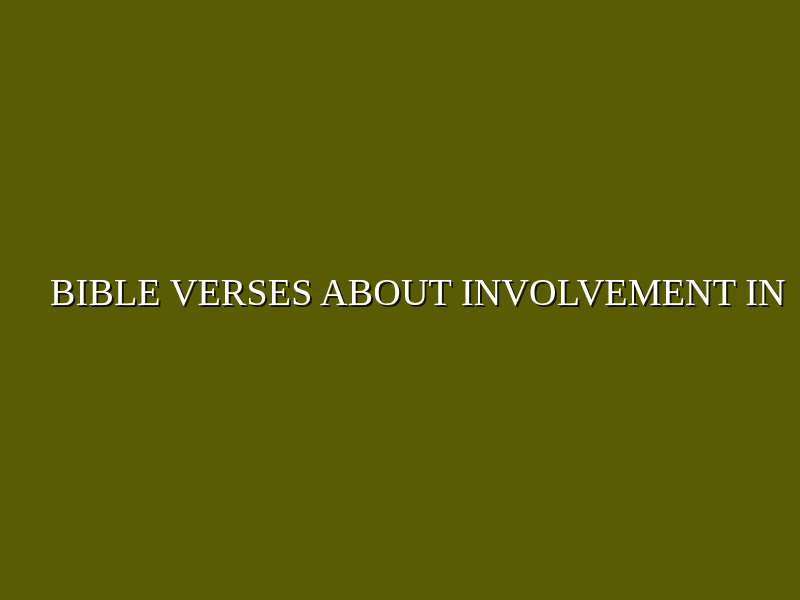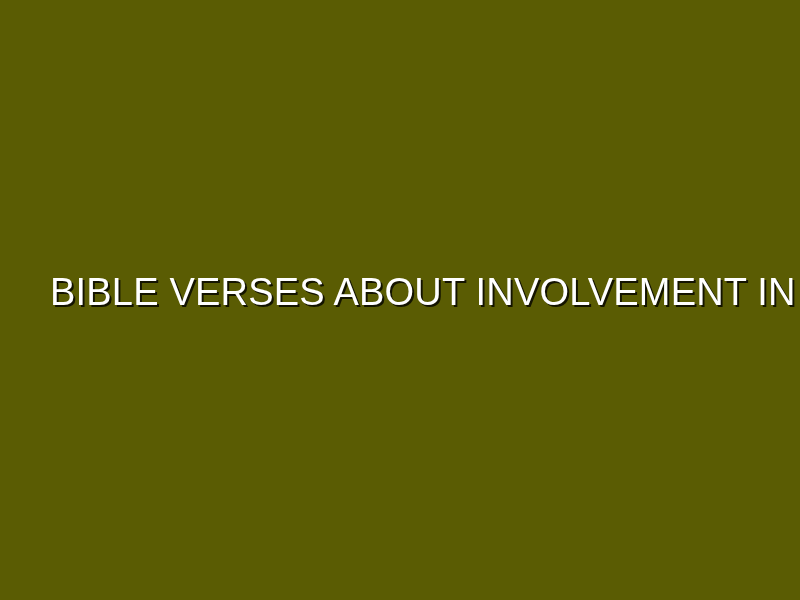--- a/index.html
+++ b/index.html
@@ -31,21 +31,21 @@
     width: 700px;
     margin: 0;
     padding: 0;
     text-align: center;
     
     transform: translateY(-8px);
   }
 
   .title-line {
     display: block;
-    font-family: Liberation Sans, sans-serif;
+    font-family: Liberation Serif, serif;
     font-size: 38px;
     font-weight: 400;
     line-height: 42px;
     letter-spacing: 0.2px;
     color: #ffffff;
     text-transform: uppercase;
     white-space: nowrap;
     text-shadow: 2px 2px 0 rgba(0, 0, 0, 0.78);
   }
 

